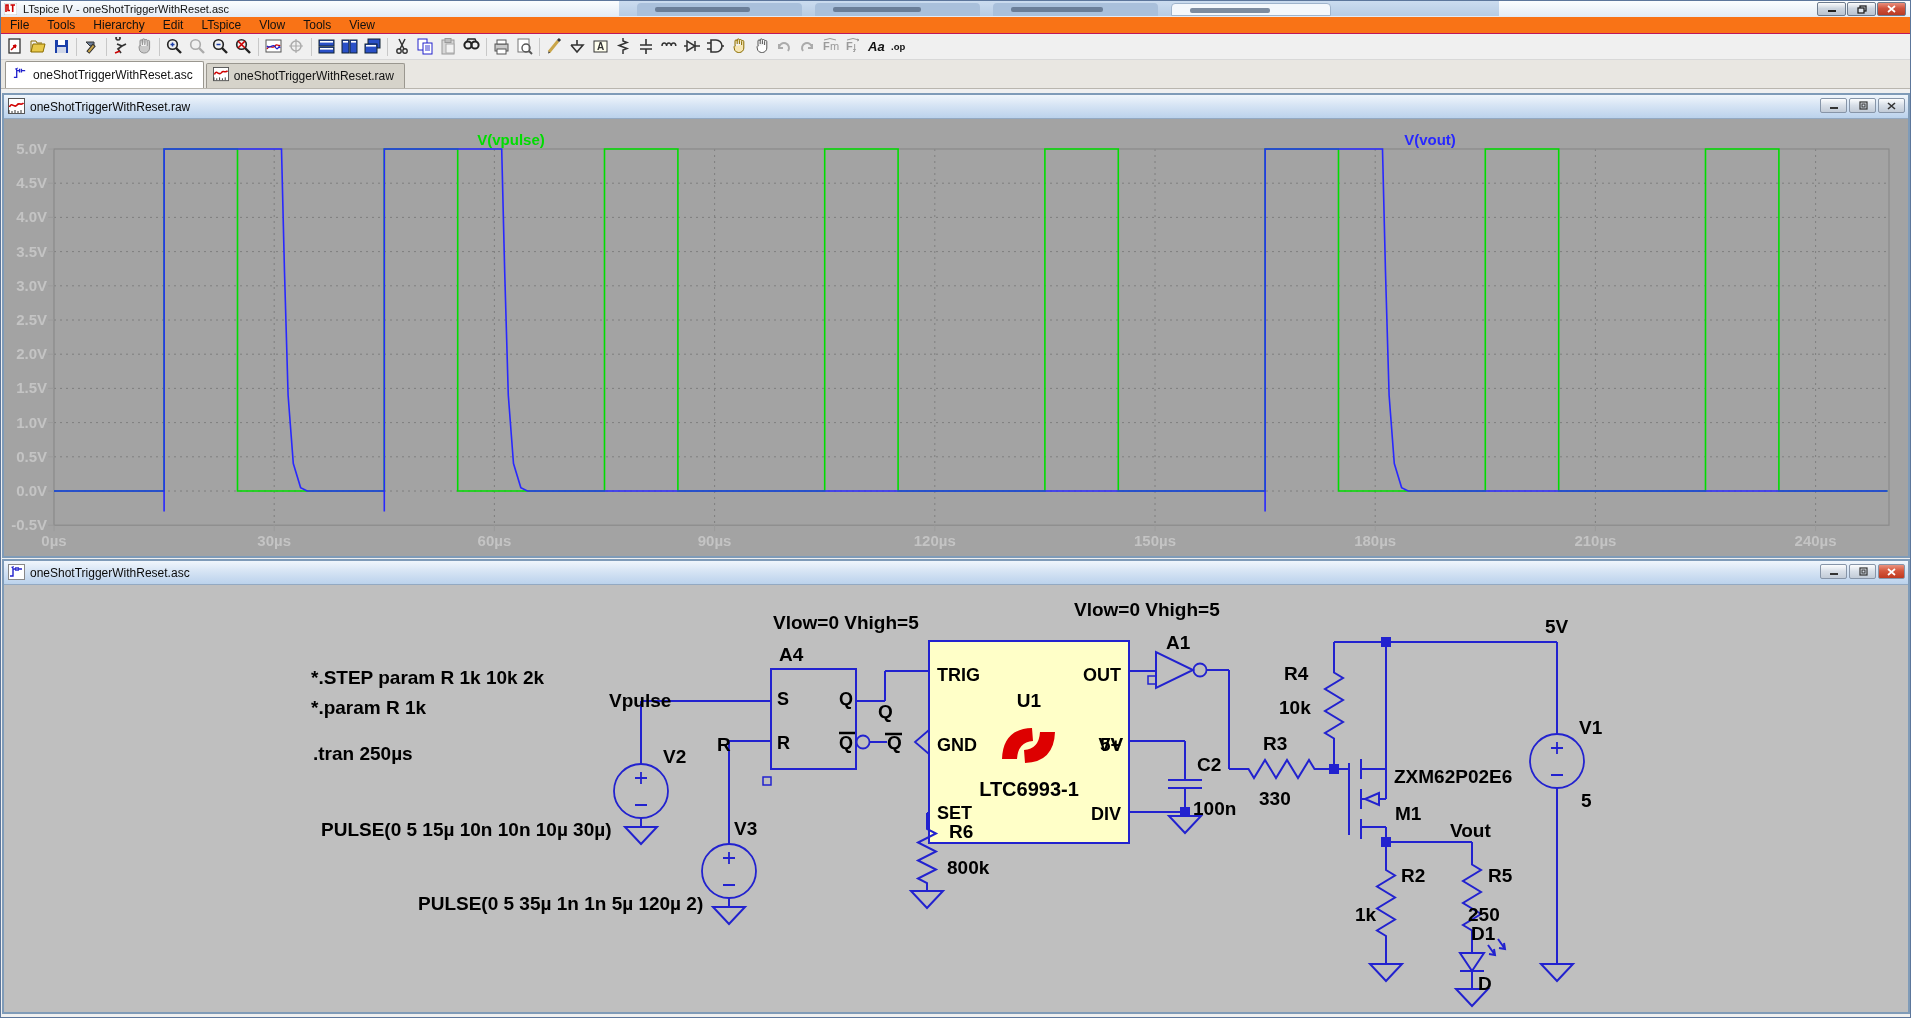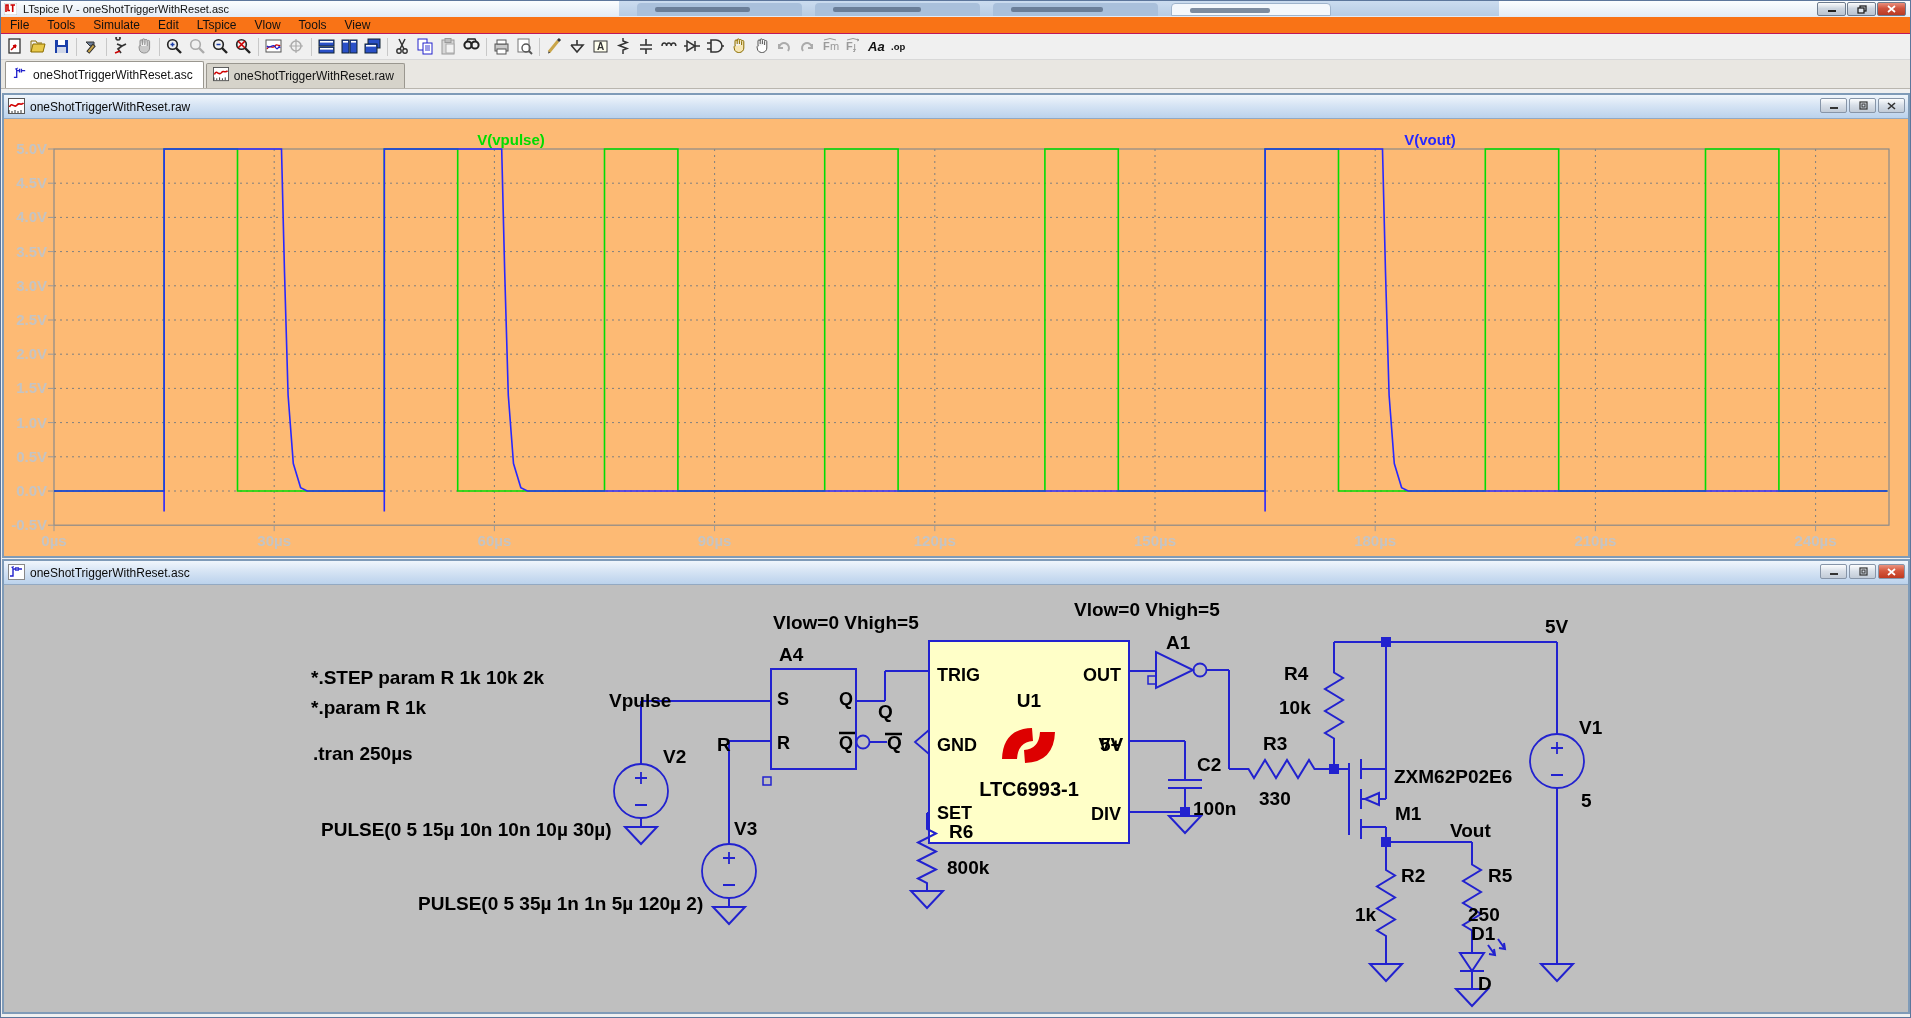--- a/index.html
+++ b/index.html
@@ -26,21 +26,21 @@
   
   .tabbar{position:absolute;left:0;top:59px;width:100%;height:29px;background:#E9E7E2;border-bottom:1px solid #B9B6AF;display:flex;align-items:flex-end;padding-left:4px;}
   .dtab{height:25px;display:flex;align-items:center;gap:5px;padding:0 10px 0 6px;font-size:12px;color:#111;border:1px solid #9a978f;border-bottom:none;border-radius:2px 2px 0 0;margin-right:2px;background:#D6D3CA;}
   .dtab.active{background:#FFFFFF;height:27px;}
   
   .child{position:absolute;border:2px solid #7f9bb8;background:#C0C0C0;}
   .child .ctitle{position:absolute;left:0;top:0;right:0;height:24px;background:linear-gradient(#F0F6FC,#D6E4F4 45%,#BBD2EC);border-bottom:1px solid #93A9C2;display:flex;align-items:center;gap:5px;font-size:12px;color:#0a0a0a;padding-left:4px;}
   .ccbtns{position:absolute;right:3px;top:3px;display:flex;gap:2px;}
   .ccb{width:27px;height:15px;border:1px solid #8795A8;border-radius:2px;background:linear-gradient(#FCFDFE,#D8DFE8 48%,#C2CBD7);display:flex;align-items:center;justify-content:center;}
   .ccb.red{background:linear-gradient(#EA9380,#D5573C 45%,#C03A20);}
-  .wave-client{position:absolute;left:0;top:24px;right:0;bottom:0;background:#fdba74;overflow:hidden;}
+  .wave-client{position:absolute;left:0;top:24px;right:0;bottom:0;background:#a3a3a3;overflow:hidden;}
   .schem-client{position:absolute;left:0;top:24px;right:0;bottom:0;background:#BFBFBF;overflow:hidden;}
   svg text{font-family:"Liberation Sans",sans-serif;}
   .wavesvg,.schsvg{position:absolute;}
 </style>
 </head>
 <body>
 
 <div class="app">
 
   <div class="titlebar">
@@ -80,21 +80,21 @@
           <svg width="9" height="8" viewBox="0 0 9 8">
             <path d="M1,1 L8,7 M8,1 L1,7" stroke="#fff" stroke-width="1.7"></path>
           </svg>
         </div>
     </div>
   </div>
 
   <div class="menubar" id="menubar">
       <div class="menu-item">File</div>
       <div class="menu-item">Tools</div>
-      <div class="menu-item">Simulate</div>
+      <div class="menu-item">Hierarchy</div>
       <div class="menu-item">Edit</div>
       <div class="menu-item">LTspice</div>
       <div class="menu-item">Vlow</div>
       <div class="menu-item">Tools</div>
       <div class="menu-item">View</div>
     </div>
 
   <div class="toolbar" id="toolbar">
       <div class="tbi">
         <svg width="19" height="19" viewBox="0 0 19 19">

